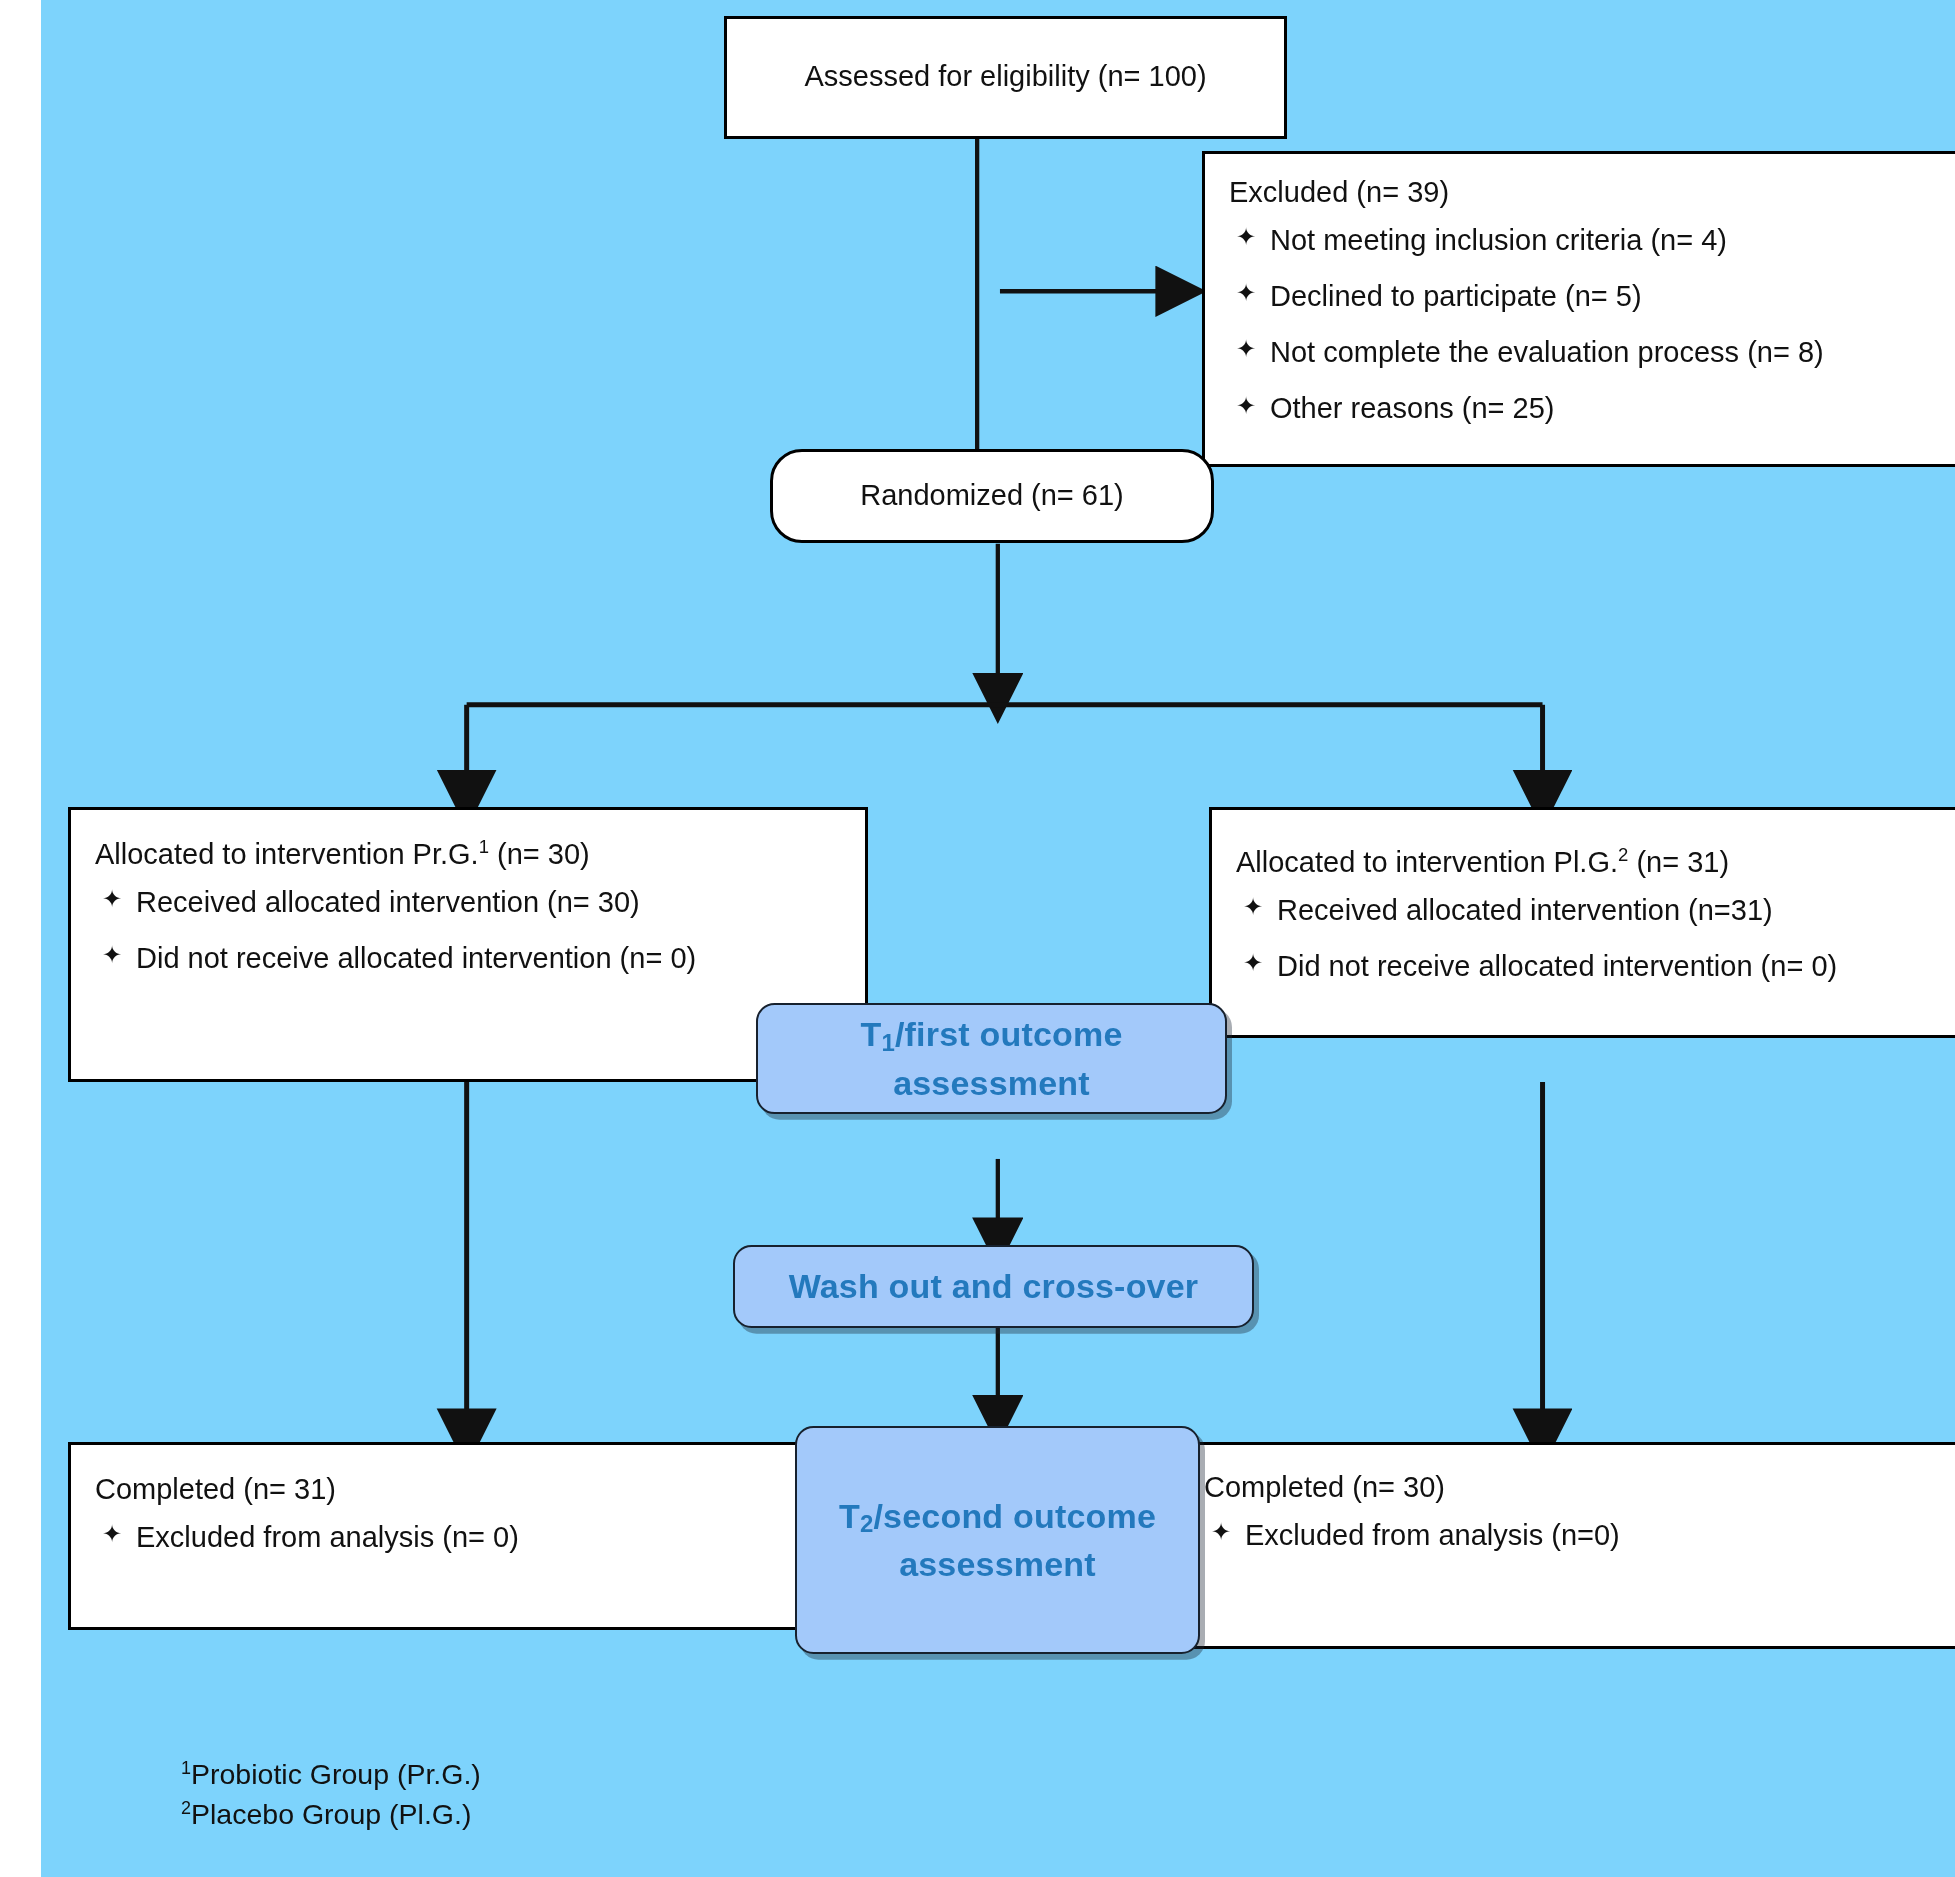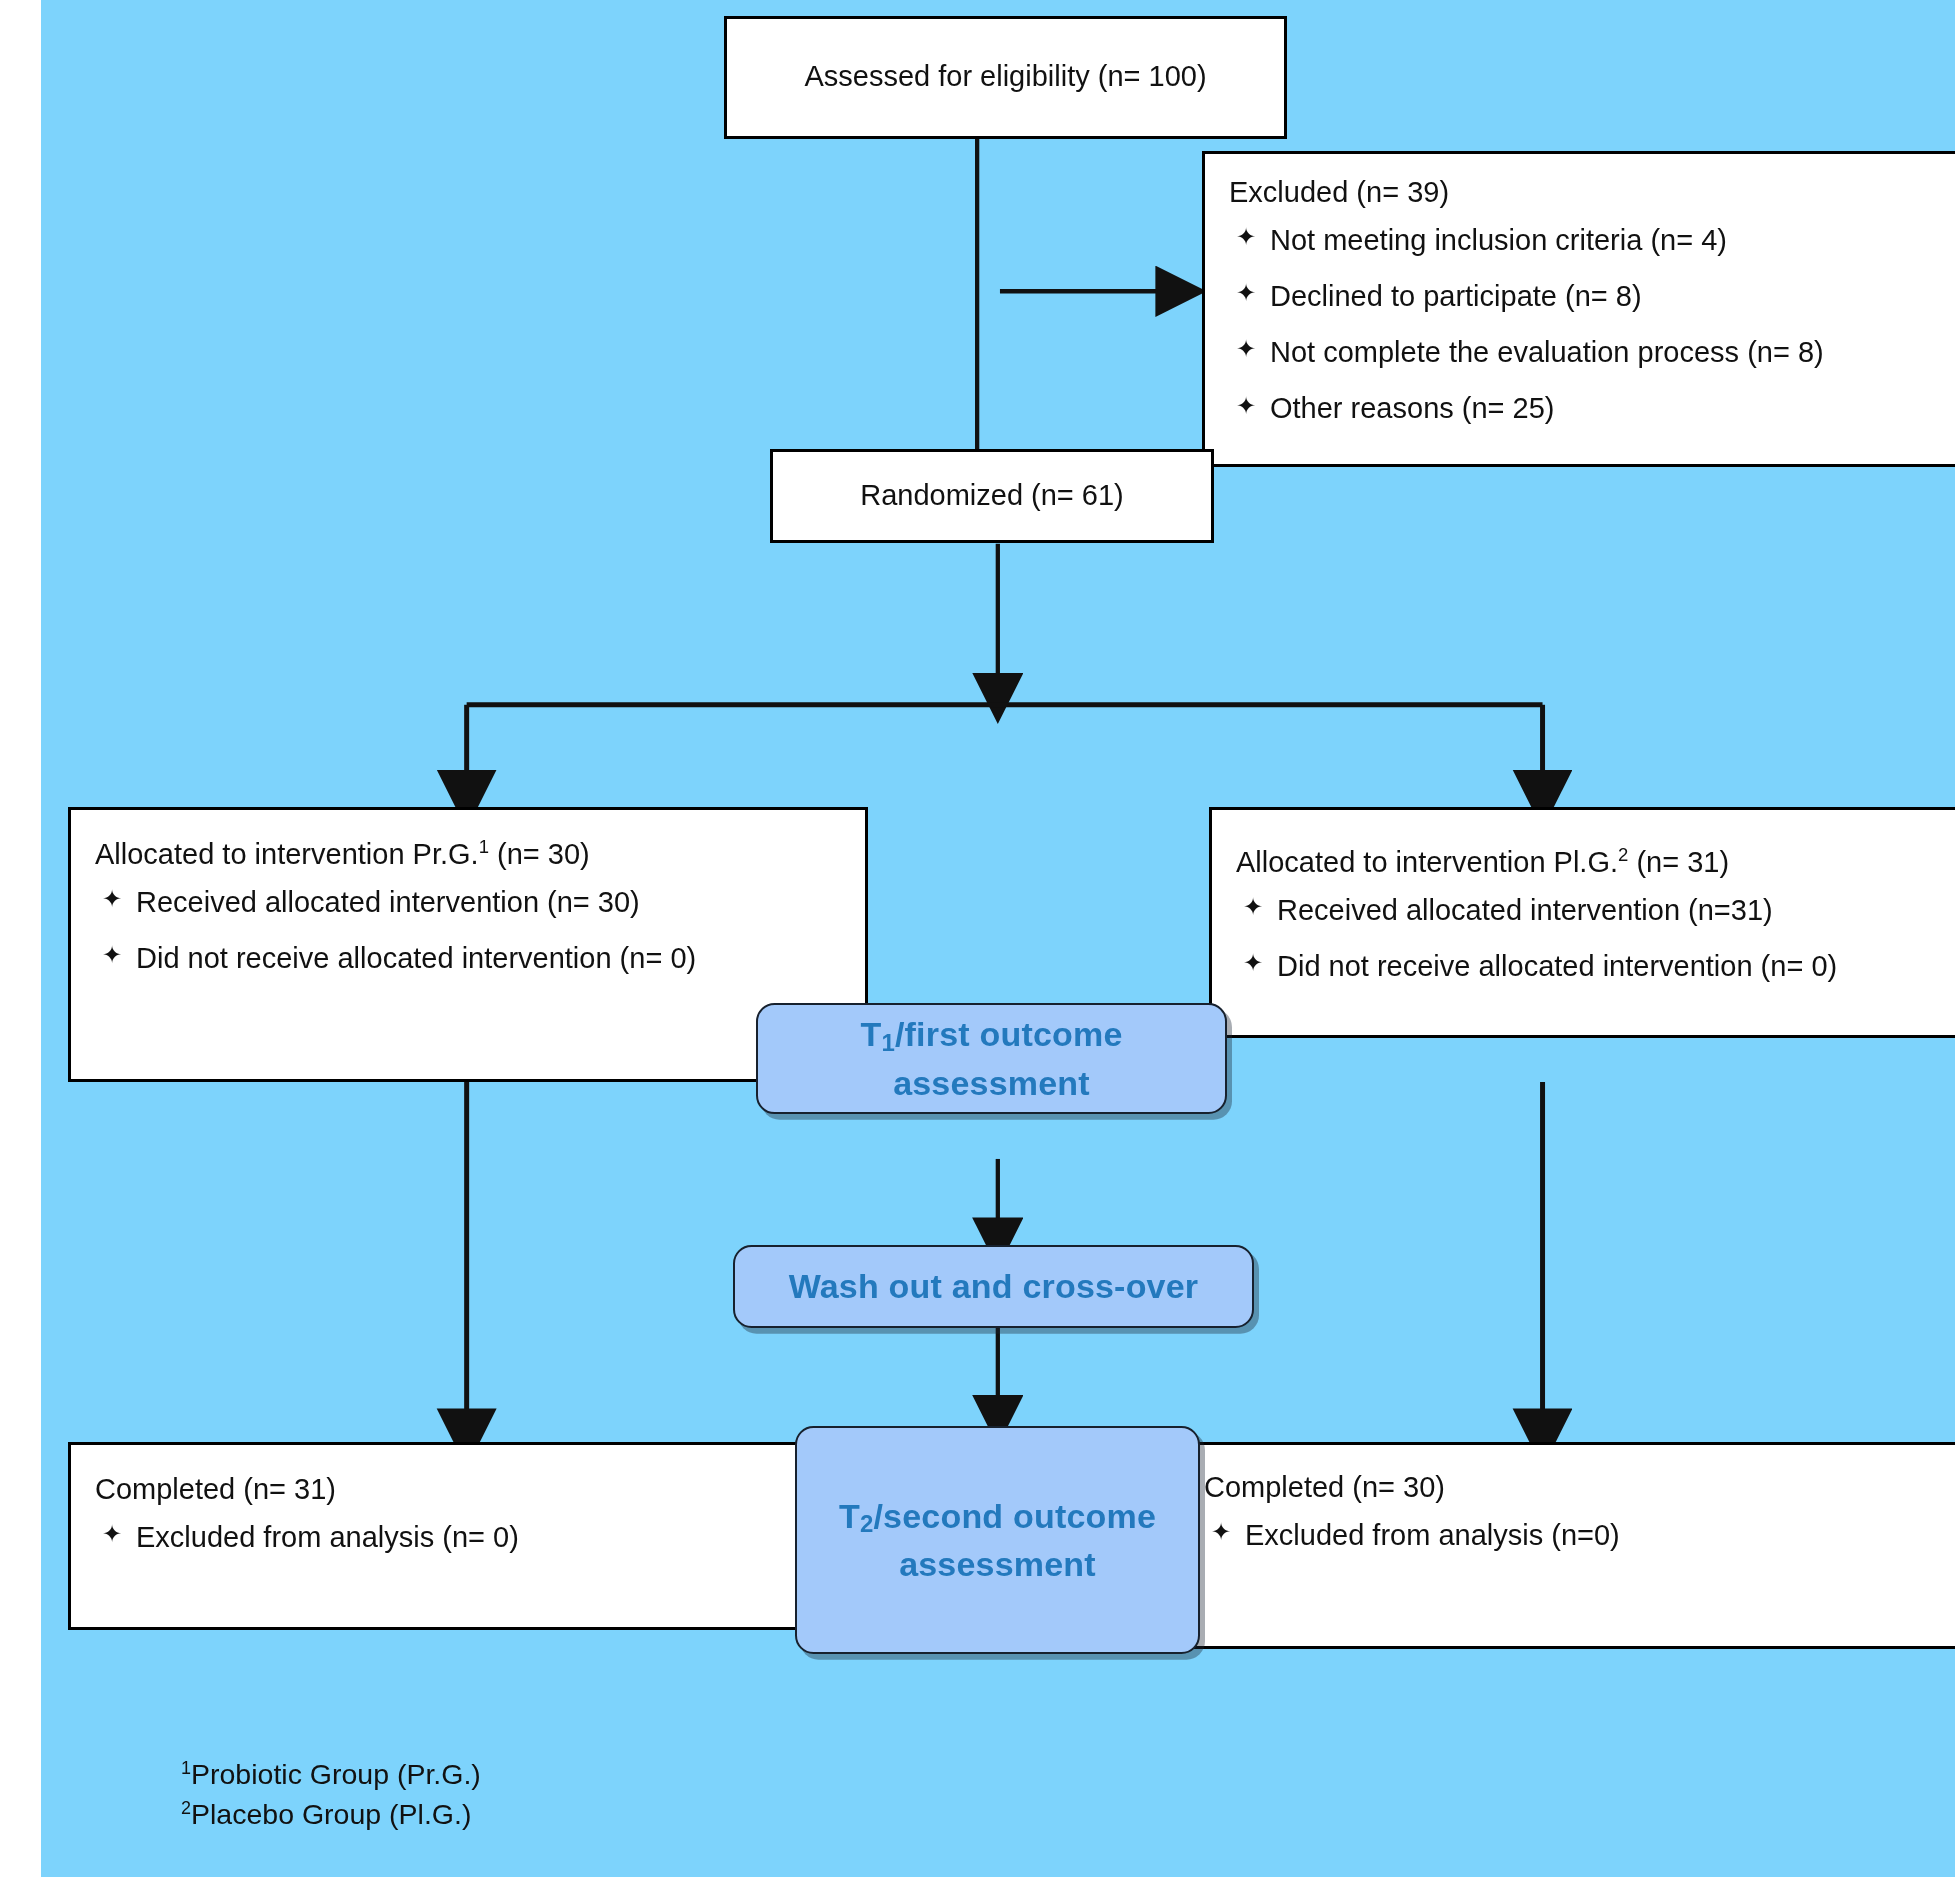--- a/index.html
+++ b/index.html
@@ -156,27 +156,27 @@
   </svg>
 
   <div class="pbox centered" style="left:683px; top:15.7px; width:563px; height:123px;">
     <span class="ptext">Assessed for eligibility (n= 100)</span>
   </div>
 
   <div class="pbox padded" style="left:1161px; top:151px; width:777px; height:316px;">
     <div class="ptext">Excluded (n= 39)</div>
     <ul class="blist">
       <li><span class="bullet">✦</span><span>Not meeting inclusion criteria (n= 4)</span></li>
-      <li><span class="bullet">✦</span><span>Declined to participate (n= 8)</span></li>
+      <li><span class="bullet">✦</span><span>Declined to participate (n= 5)</span></li>
       <li><span class="bullet">✦</span><span>Not complete the evaluation process (n= 8)</span></li>
       <li><span class="bullet">✦</span><span>Other reasons (n= 25)</span></li>
     </ul>
   </div>
 
-  <div class="pbox centered" style="left:729px; top:449px; width:444px; height:94px;">
+  <div class="pbox centered" style="left:729px; top:449px; width:444px; height:94px;border-radius:32px;">
     <span class="ptext">Randomized (n= 61)</span>
   </div>
 
   <div class="pbox padded" style="left:27px; top:807px; width:800px; height:275px; padding-top:26px;">
     <div class="ptext"><span>Allocated to intervention Pr.G.</span><span class="sup">1</span><span> (n= 30)</span></div>
     <ul class="blist">
       <li><span class="bullet">✦</span><span>Received allocated intervention (n= 30)</span></li>
       <li><span class="bullet">✦</span><span>Did not receive allocated intervention (n= 0)</span></li>
     </ul>
   </div>

